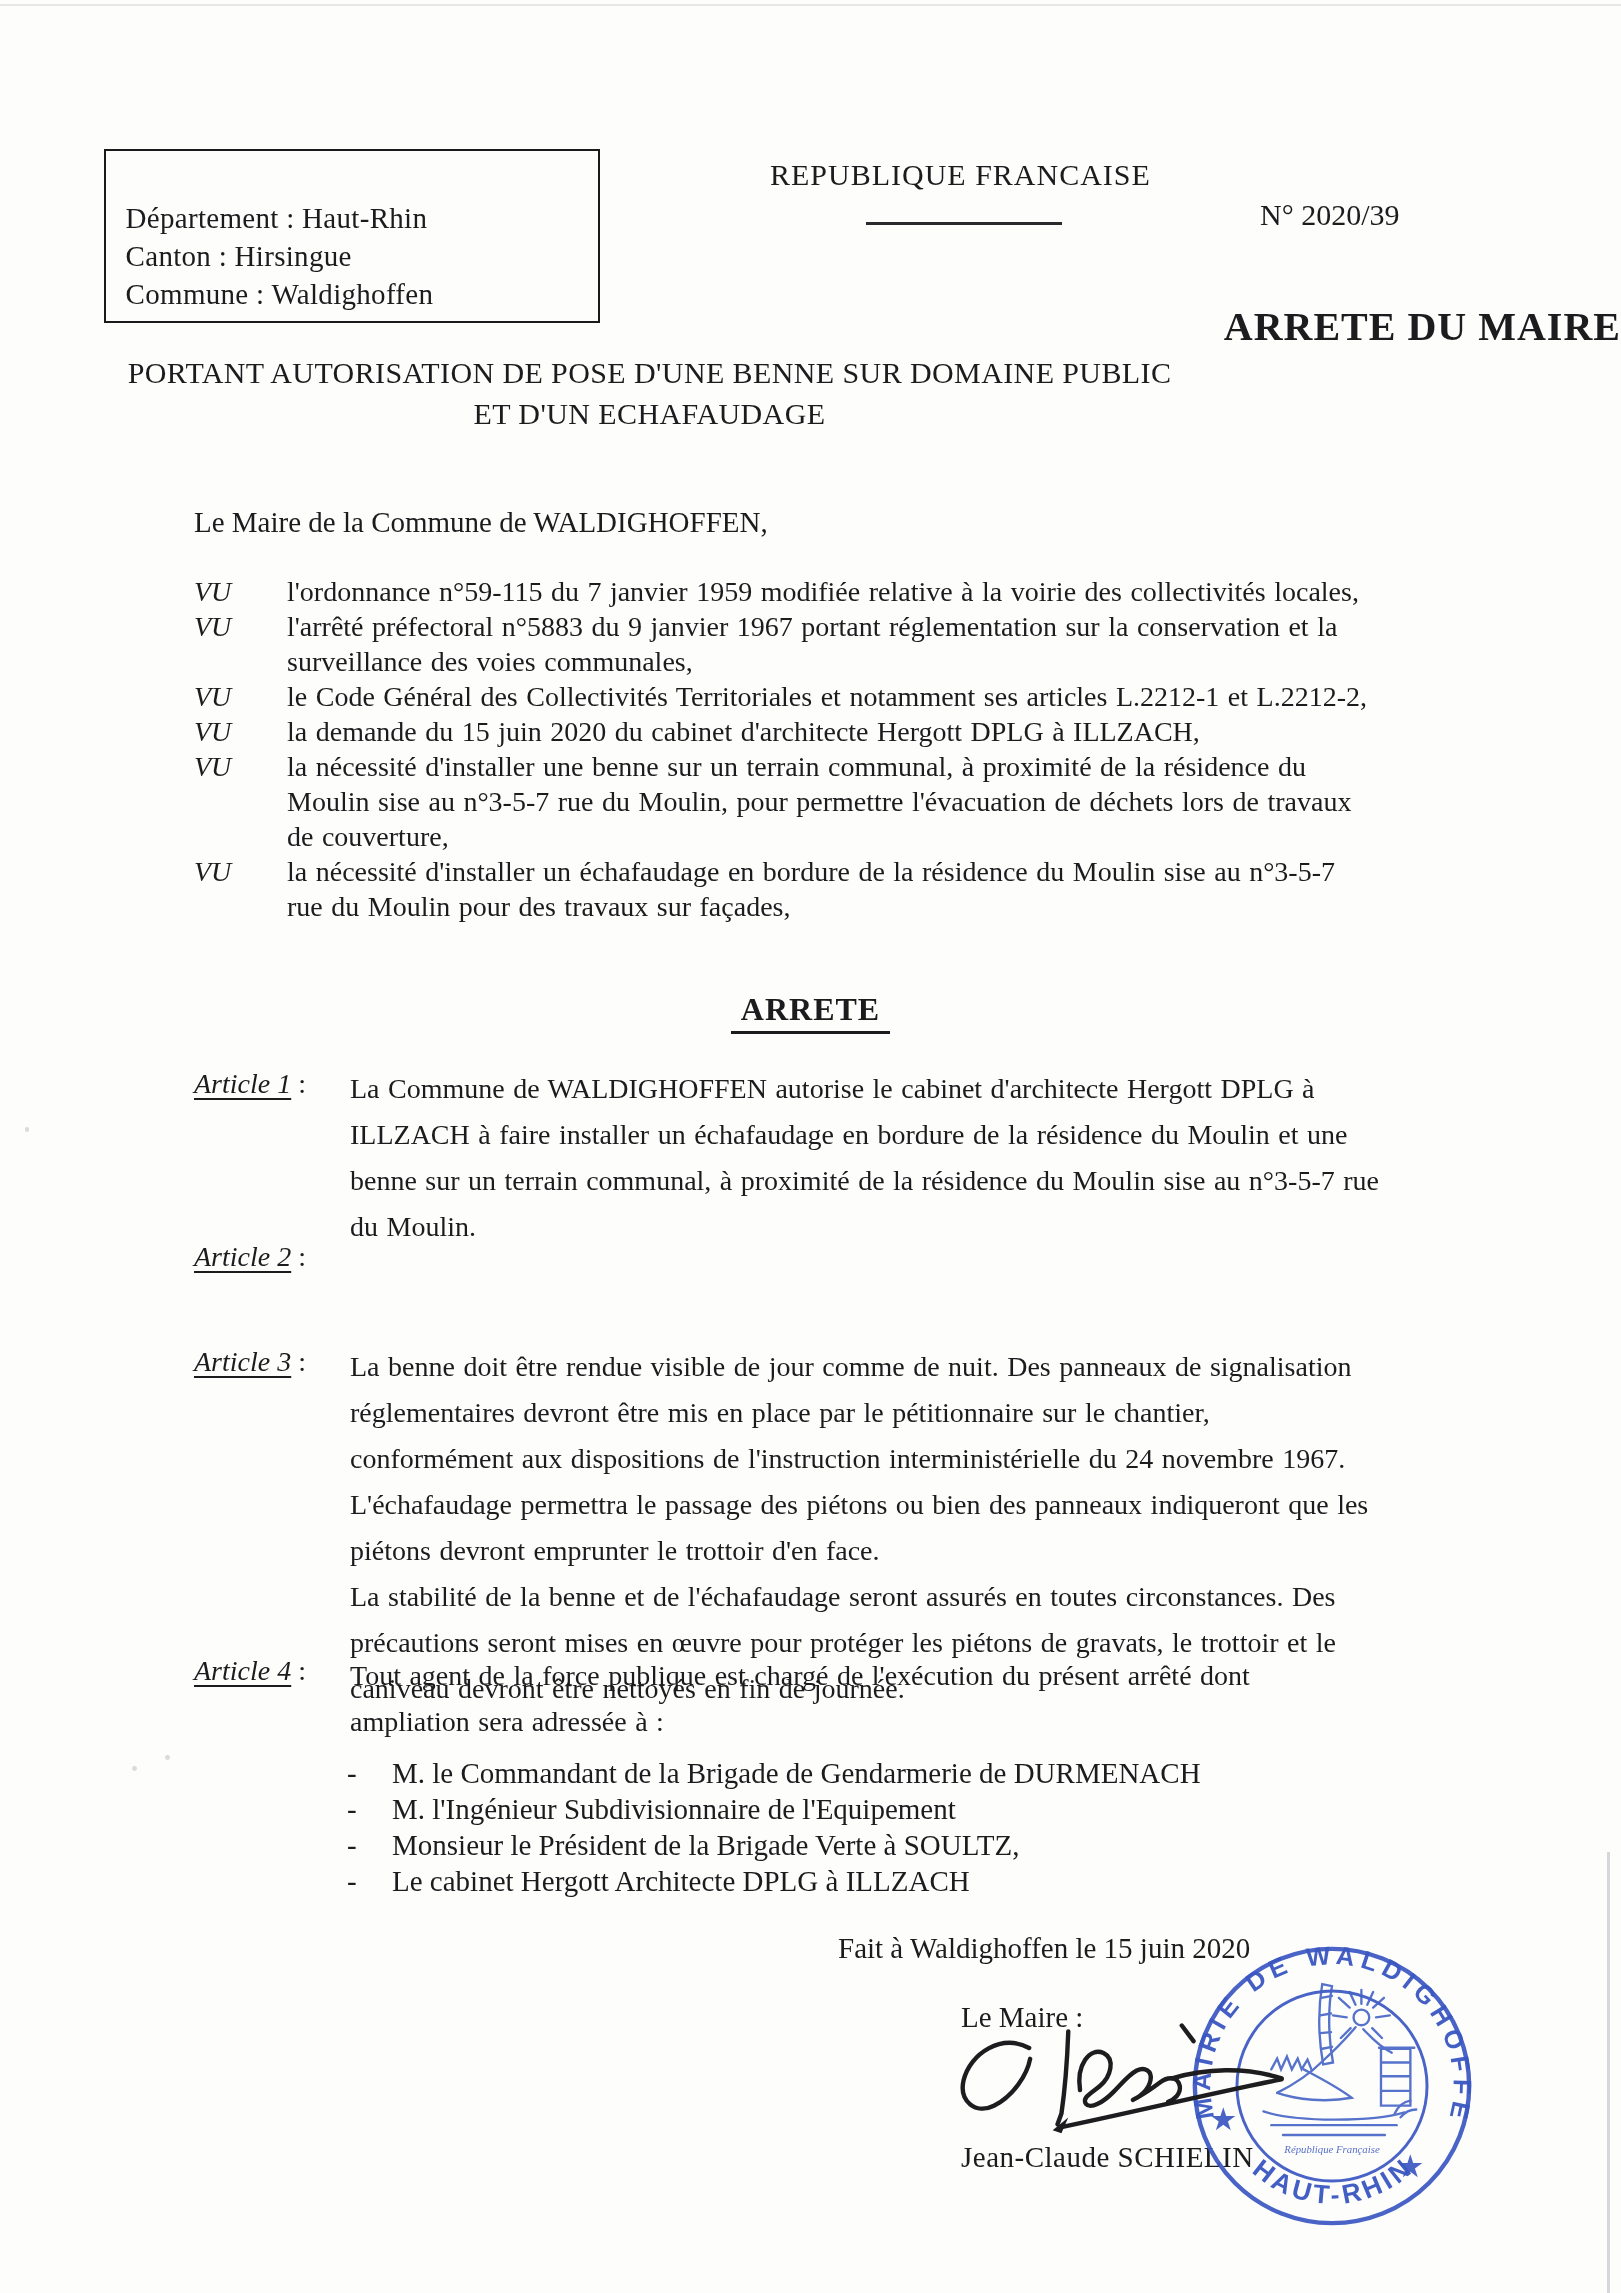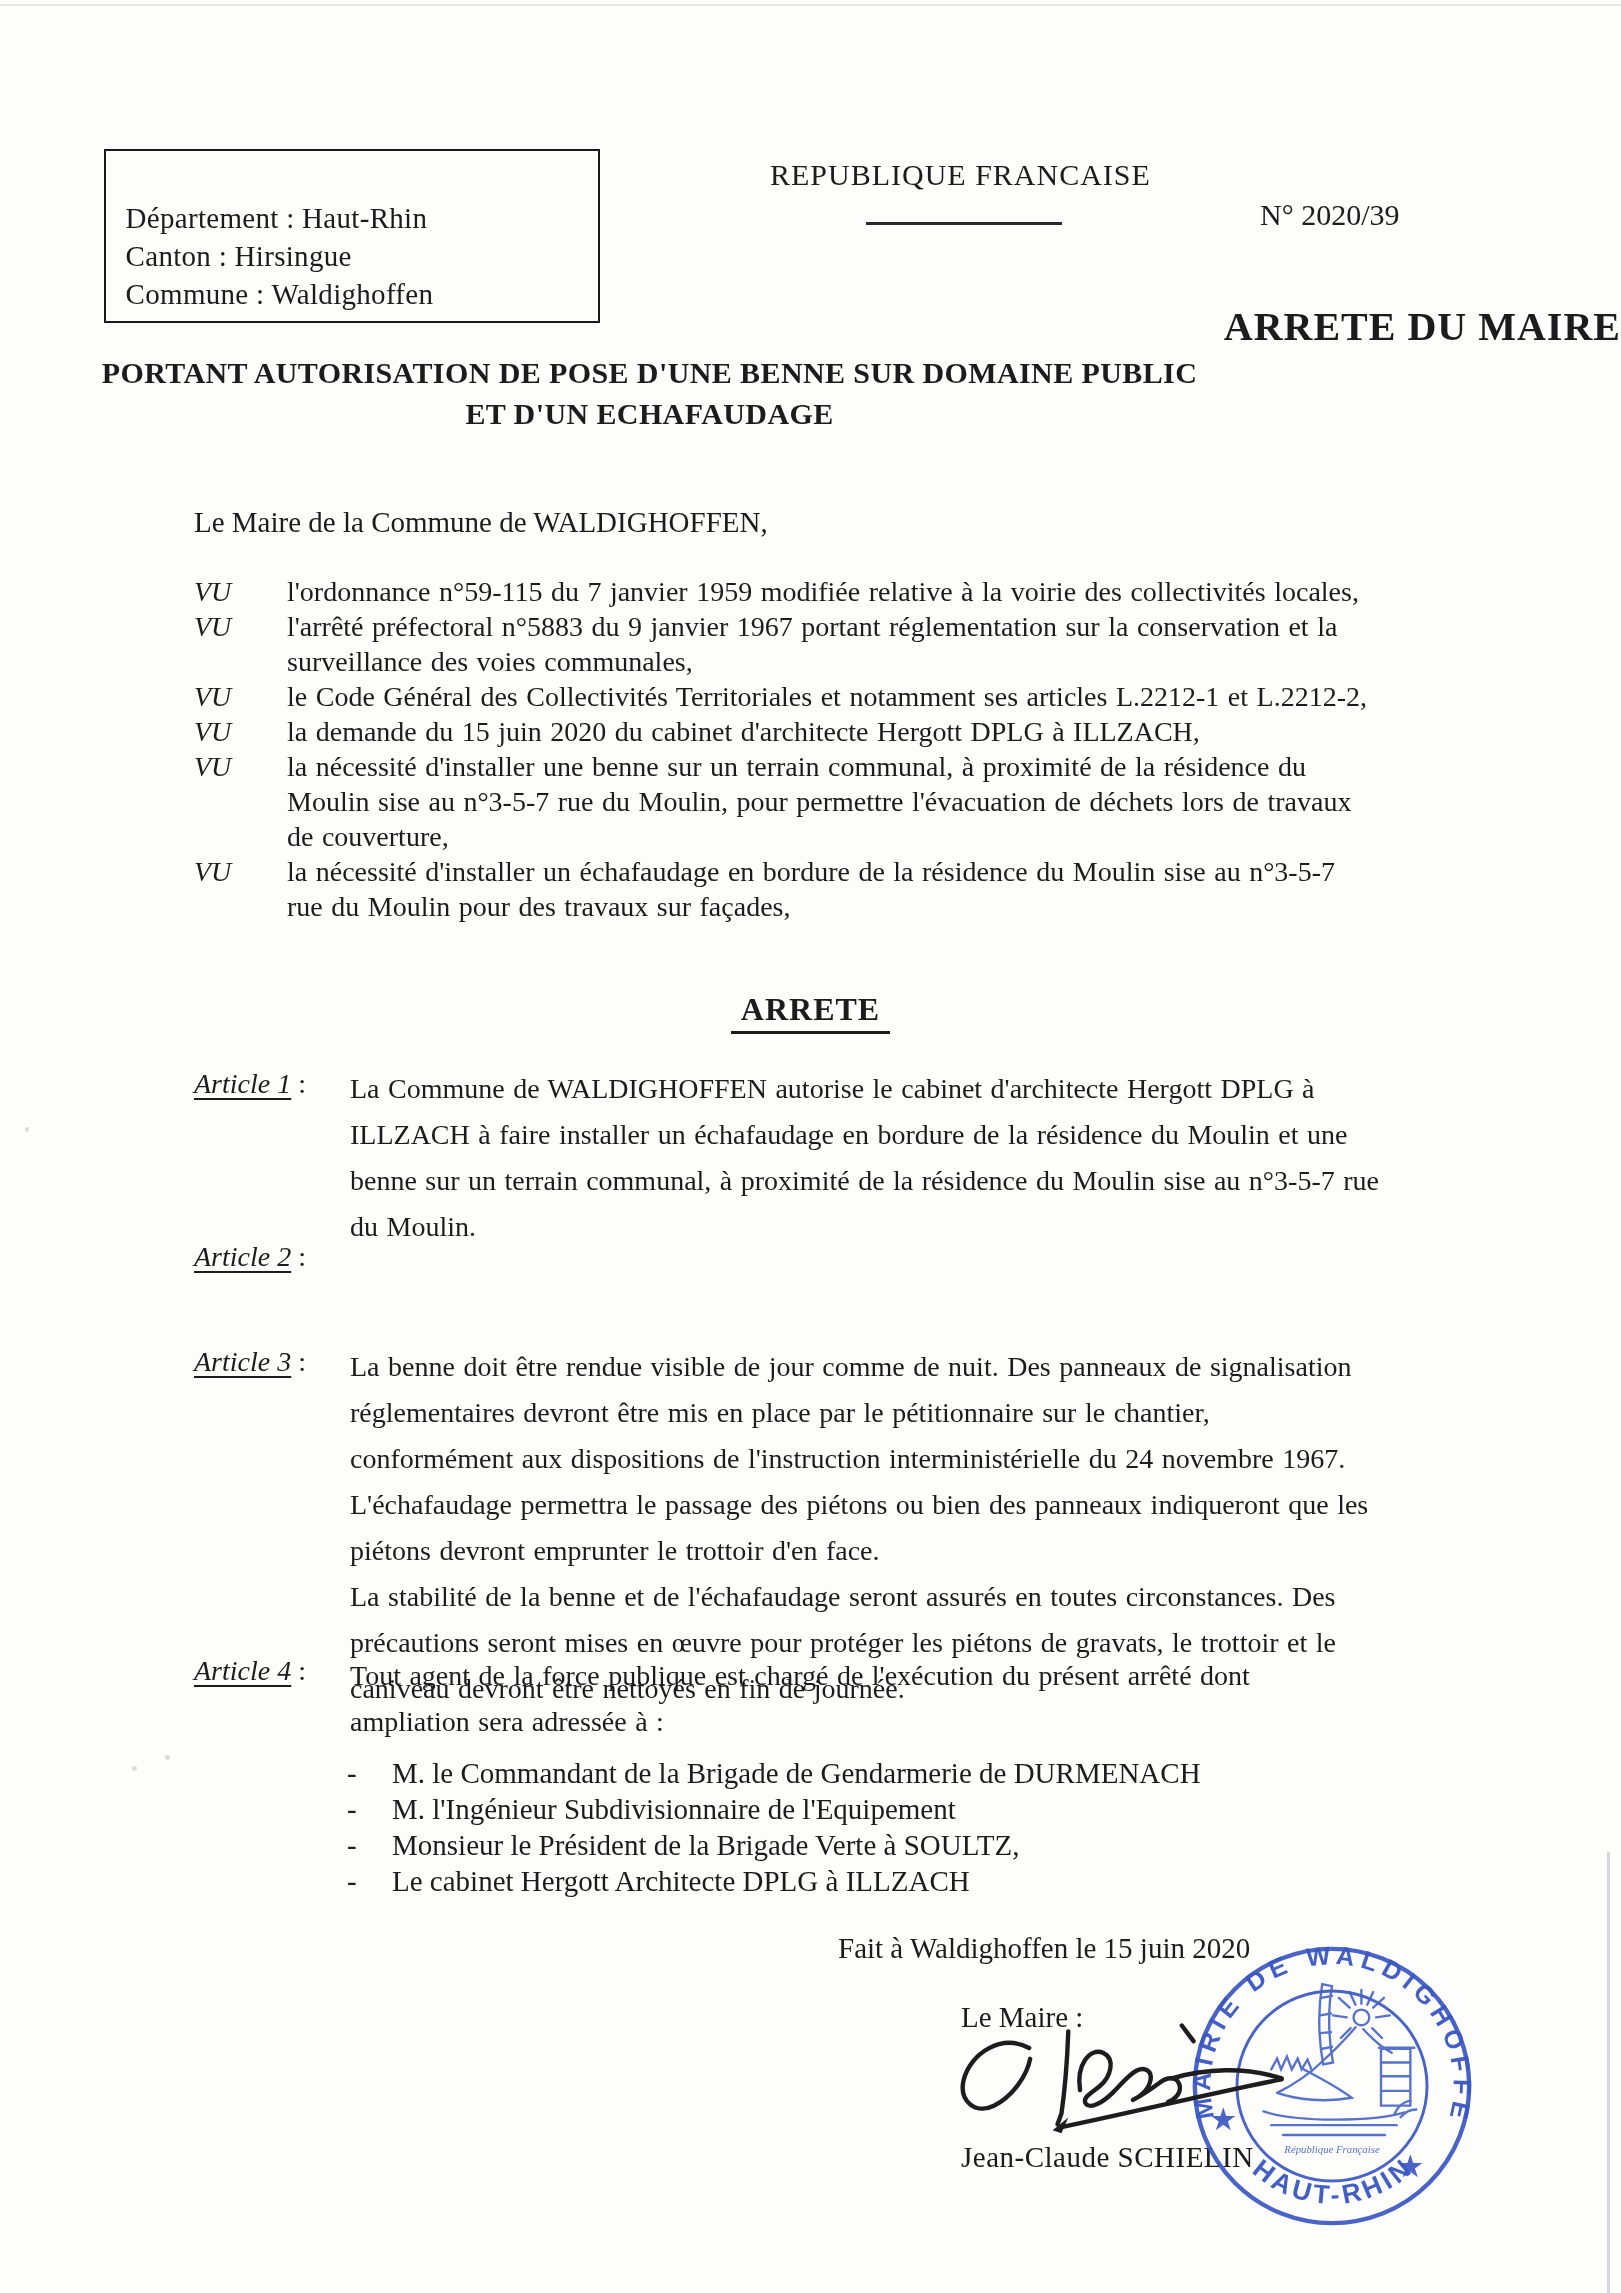--- a/index.html
+++ b/index.html
@@ -17,21 +17,21 @@
   .office-box{
     left:104px;top:149px;width:453px;border:2.9px solid #1a1a1c;
     padding:9.8px 19.6px 7.8px 19.6px;font-size:29px;line-height:38px;
     white-space:pre-line;letter-spacing:0.3px;
   }
   .republique{left:770px;top:158px;font-size:30px;letter-spacing:1px;text-align:right;}
   .doc-number{left:1260px;top:158px;font-size:30px;margin-top:40px;}
   .header-rule{left:866px;top:222px;width:196px;height:2.9px;background:#2a2a2e;}
 
   .title-main{left:0;top:303px;width:1621px;text-align:right;font-size:40px;font-weight:bold;letter-spacing:1px;}
-  .title-sub{left:0;top:352px;width:1299px;text-align:center;font-size:30px;font-weight:bold;
+  .title-sub{left:0;top:352px;width:1299px;text-align:center;font-size:30px;font-weight:normal;
     line-height:41px;white-space:pre-line;letter-spacing:0.4px;}
 
   .intro{left:194px;top:506px;font-size:29px;}
 
   .vu-list{left:194px;top:574px;width:1274px;}
   .vu-row{display:flex;align-items:flex-start;}
   .vu-label{flex:0 0 93px;font-style:italic;font-size:28px;line-height:35px;}
   .vu-text{font-size:28px;line-height:35px;word-spacing:1.5px;}
 
   .order-heading{left:0;top:991px;width:1621px;text-align:center;}

